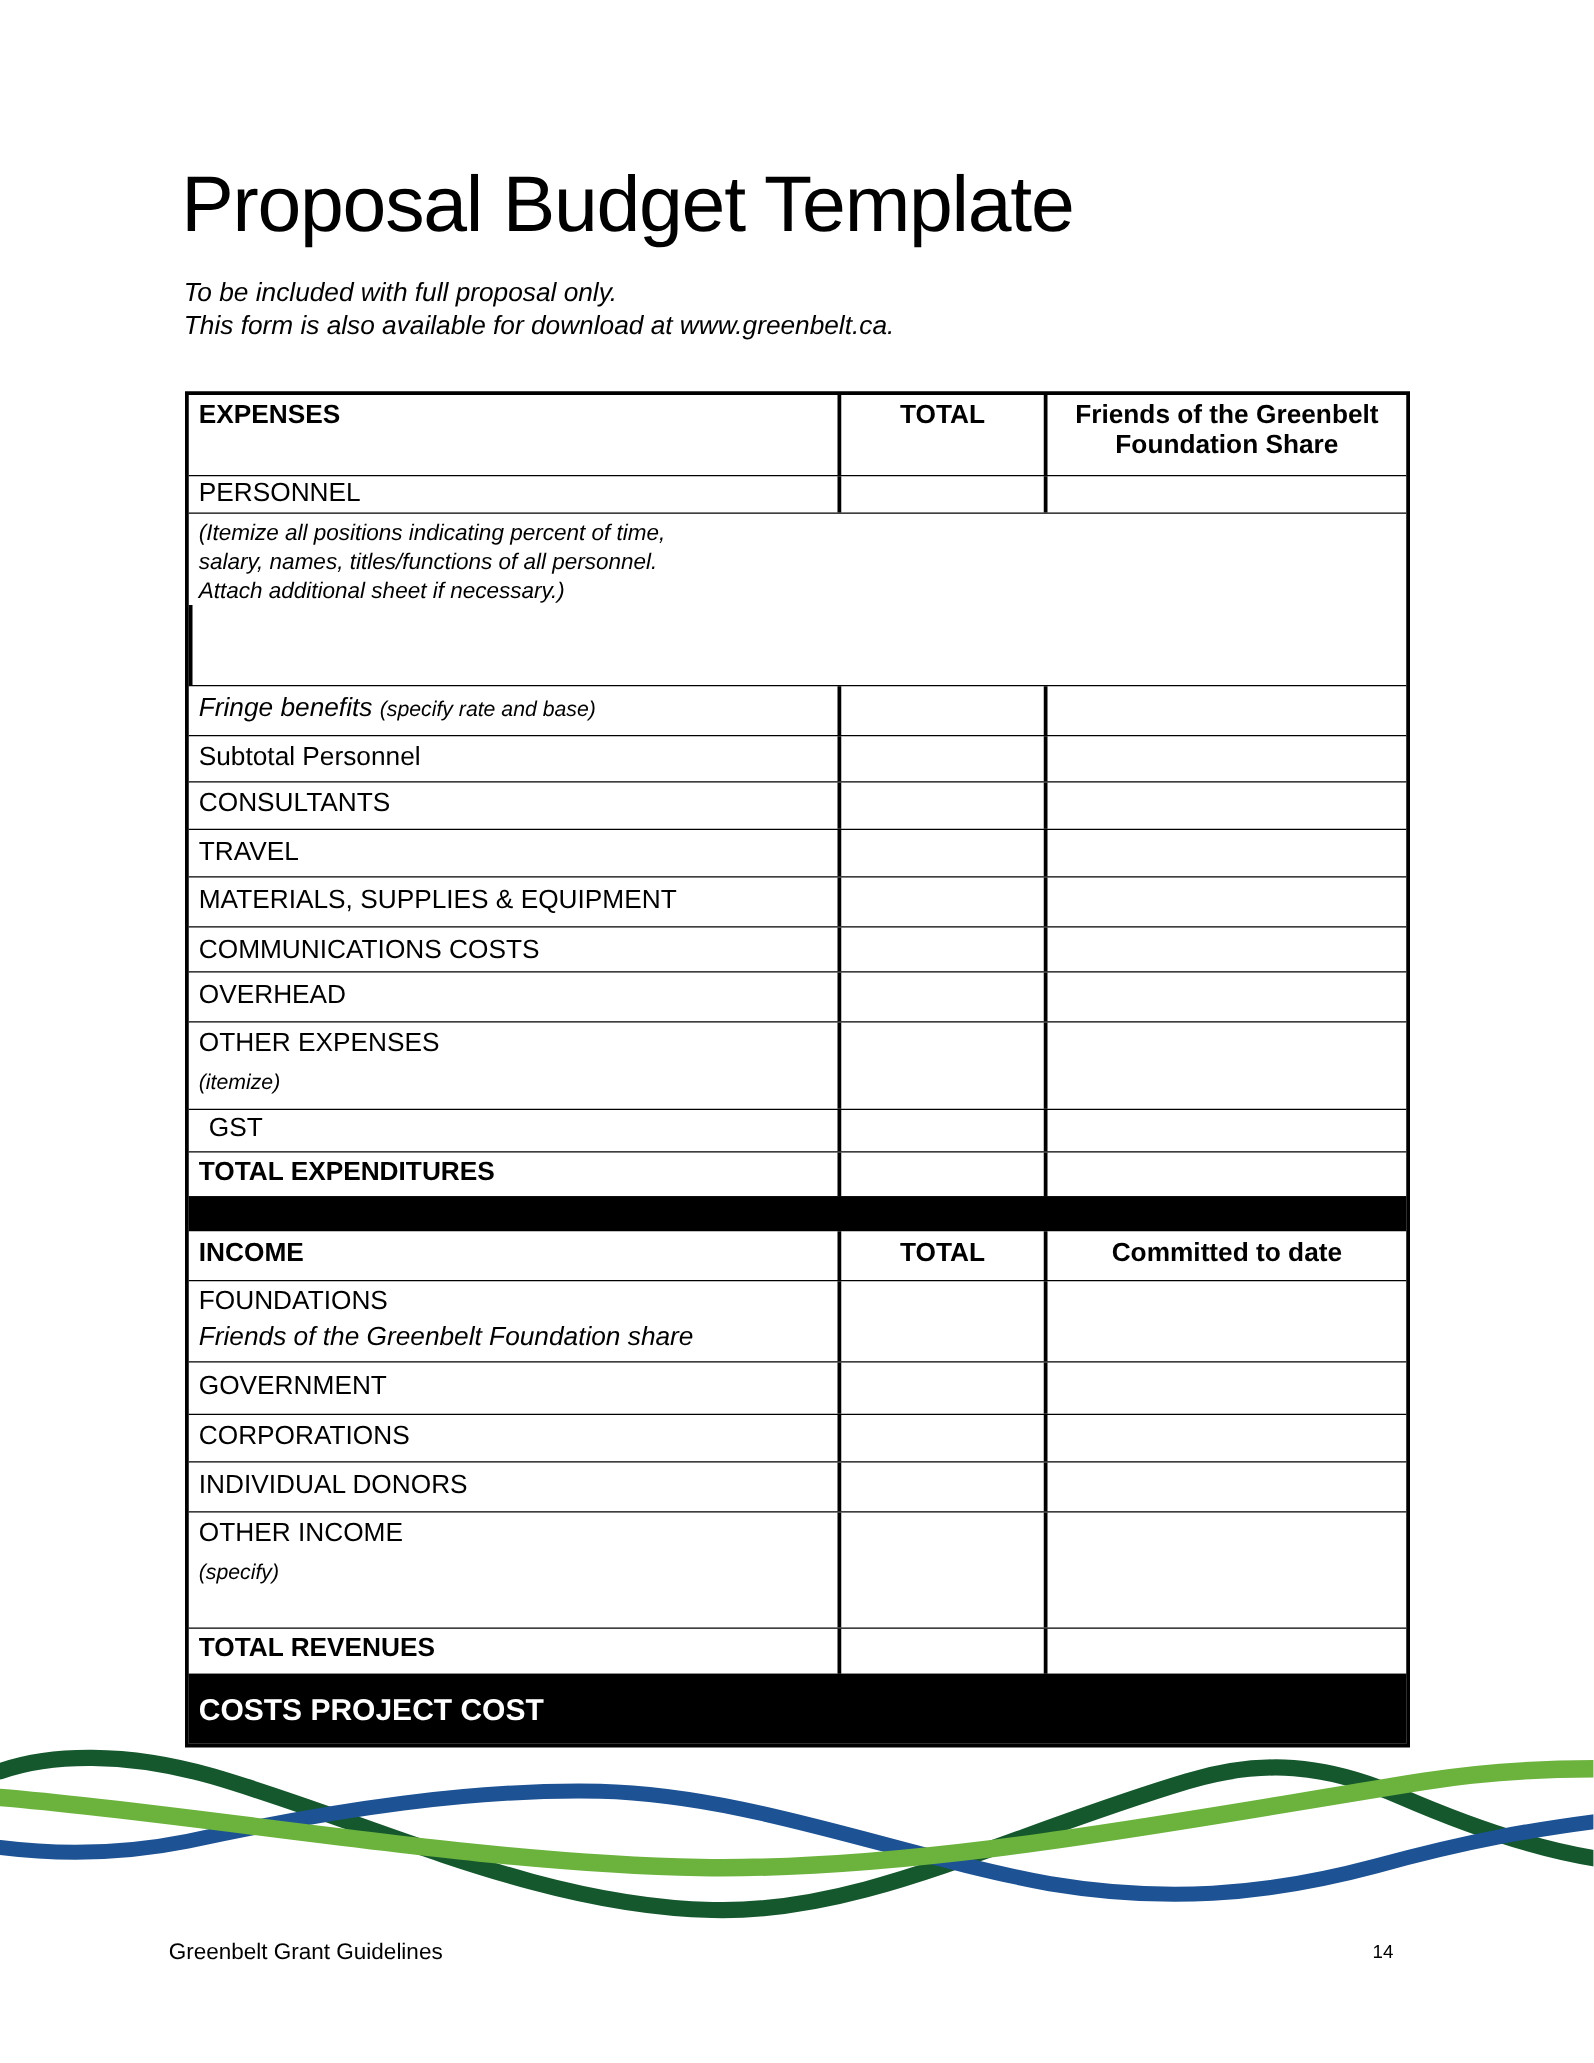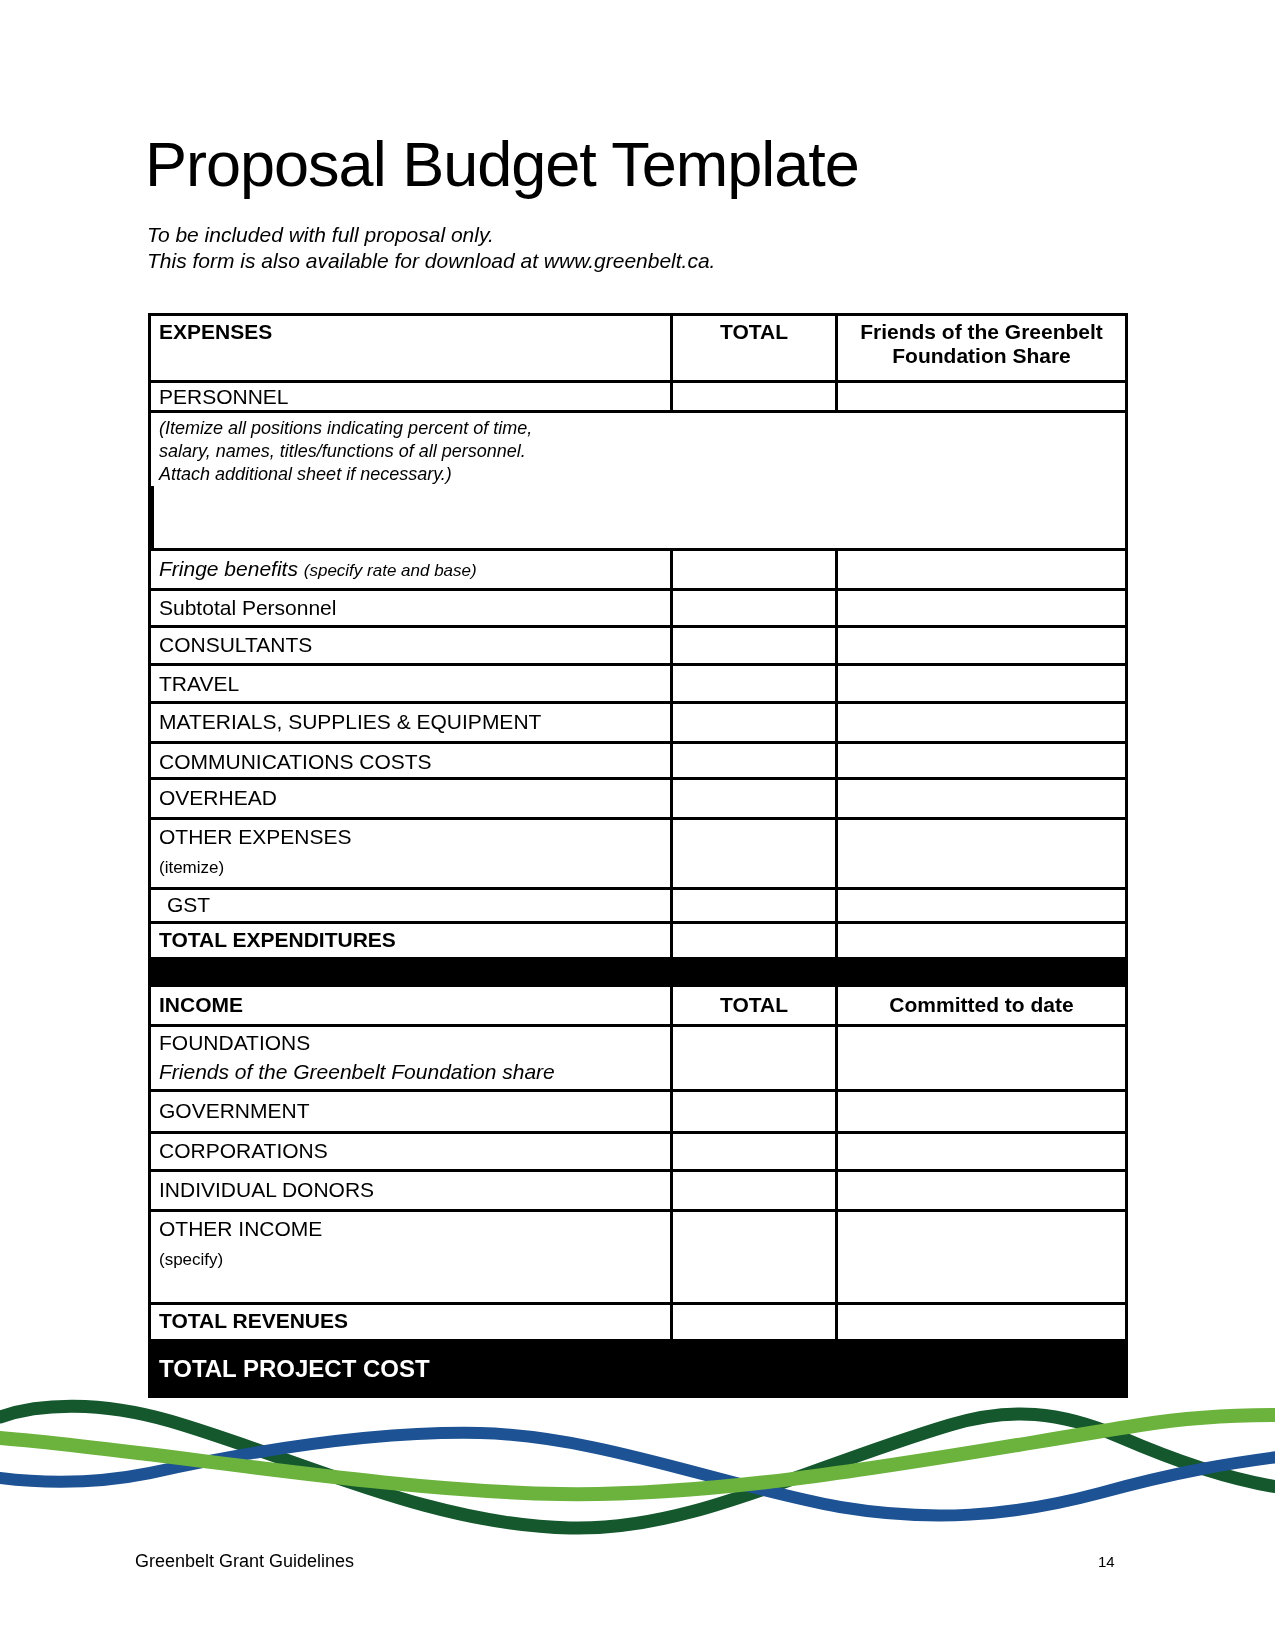--- a/index.html
+++ b/index.html
@@ -23,32 +23,32 @@
   .sub1{top:222px;}
   .sub2{top:248px;}
 
   
   .budget-table{
     position:absolute;left:148px;top:313px;width:980px;
     border:3px solid #000;background:#fff;
     font-size:21px;
     box-sizing:border-box;
   }
-  .trow{display:flex;border-top:3px solid #000000;box-sizing:border-box;}
+  .trow{display:flex;border-top:1px solid #000000;box-sizing:border-box;}
   .trow:first-child{border-top:none;}
   .c1{width:519px;box-sizing:border-box;padding:4px 8px 0 8px;}
   .c2{width:165px;box-sizing:border-box;border-left:3px solid #000;text-align:center;padding-top:4px;}
   .c3{flex:1;box-sizing:border-box;border-left:3px solid #000;text-align:center;padding:4px 6px 0 6px;}
   .bold{font-weight:bold;}
   .caps-label{letter-spacing:0;}
   .note-small{font-style:italic;font-size:18px;line-height:23px;}
   .it-label{font-style:italic;}
   .it-small{font-style:italic;font-size:17px;margin-top:48px;}
   .sub-line{font-style:italic;margin-top:5px;}
-  .sub-line-sm{font-size:17px;margin-top:9px;}
+  .sub-line-sm{font-style:italic;font-size:17px;margin-top:9px;}
   .sep-bar{height:27px;background:#000;}
   .tpc-bar{
     height:56px;background:#000;color:#fff;
     display:flex;align-items:center;
     font-weight:bold;font-size:24px;padding-left:8px;box-sizing:border-box;
     border-top:3px solid #000;
   }
   .gst-indent{padding-left:16px;}
 
   
@@ -201,21 +201,21 @@
       <div class="c3"></div>
     </div>
 
     <div class="trow" style="height:37px;">
       <div class="c1 bold" style="padding-top:4px;">TOTAL REVENUES</div>
       <div class="c2"></div>
       <div class="c3"></div>
     </div>
 
     <div class="tpc-bar">
-      <span>TOTAL PROJECT COST</span>
+      <span>COSTS PROJECT COST</span>
     </div>
 
   </div>
 
   <svg class="wave-svg" width="1275" height="165" viewBox="0 0 1275 165">
     <path d="M0,34 C40,20 100,18 170,38 C300,76 430,142 570,145 C690,148 800,87 950,42 C1010,24 1060,28 1120,54 C1180,80 1232,97 1278,104" fill="none" stroke-width="13" stroke-linecap="round" stroke="#16582e"></path>
     <path d="M0,95 C40,100 90,102 150,90 C270,64 380,48 480,50 C600,53 720,102 840,124 C930,139 1010,134 1100,110 C1180,88 1232,80 1278,74" fill="none" stroke-width="12" stroke-linecap="round" stroke="#1d5294"></path>
     <path d="M0,55 C160,68 380,108 560,111 C740,114 950,72 1140,42 C1190,34 1240,32 1278,32" fill="none" stroke-width="14" stroke-linecap="round" stroke="#6cb33e"></path>
   </svg>
 

